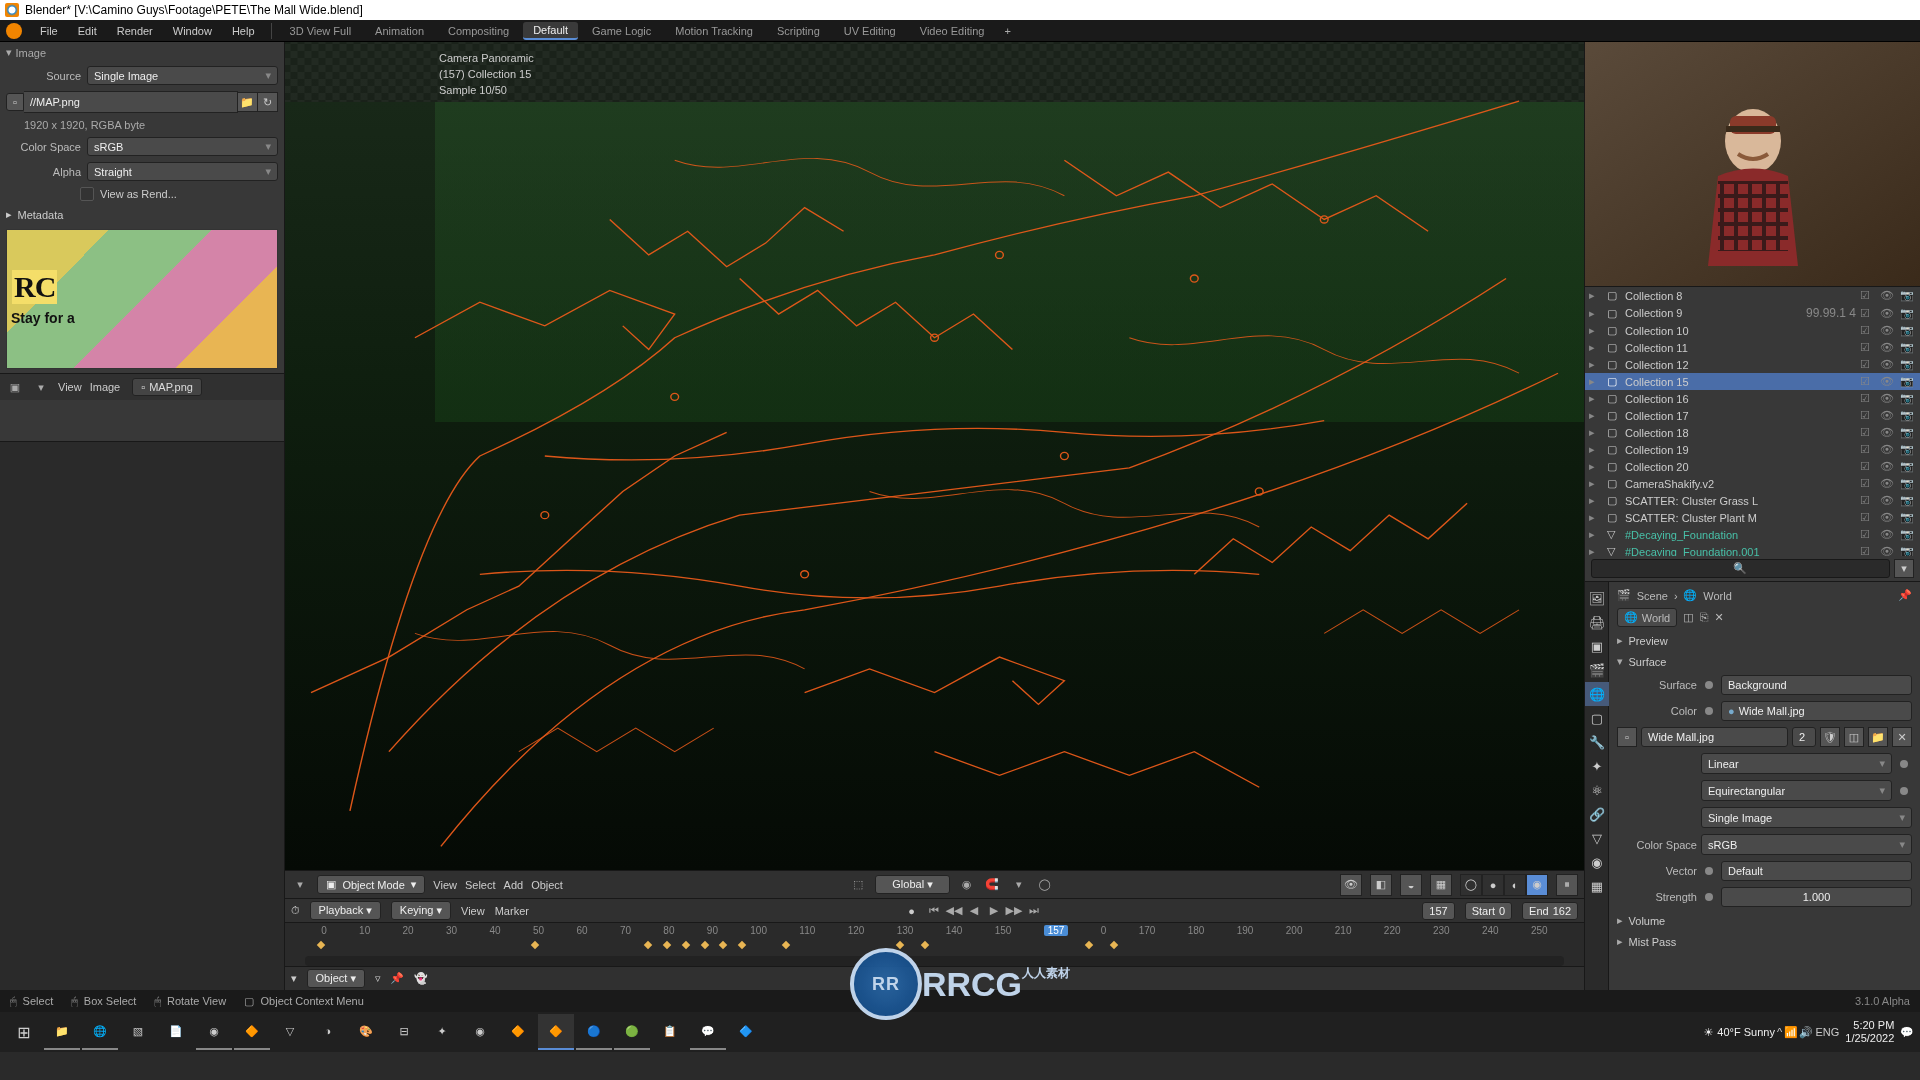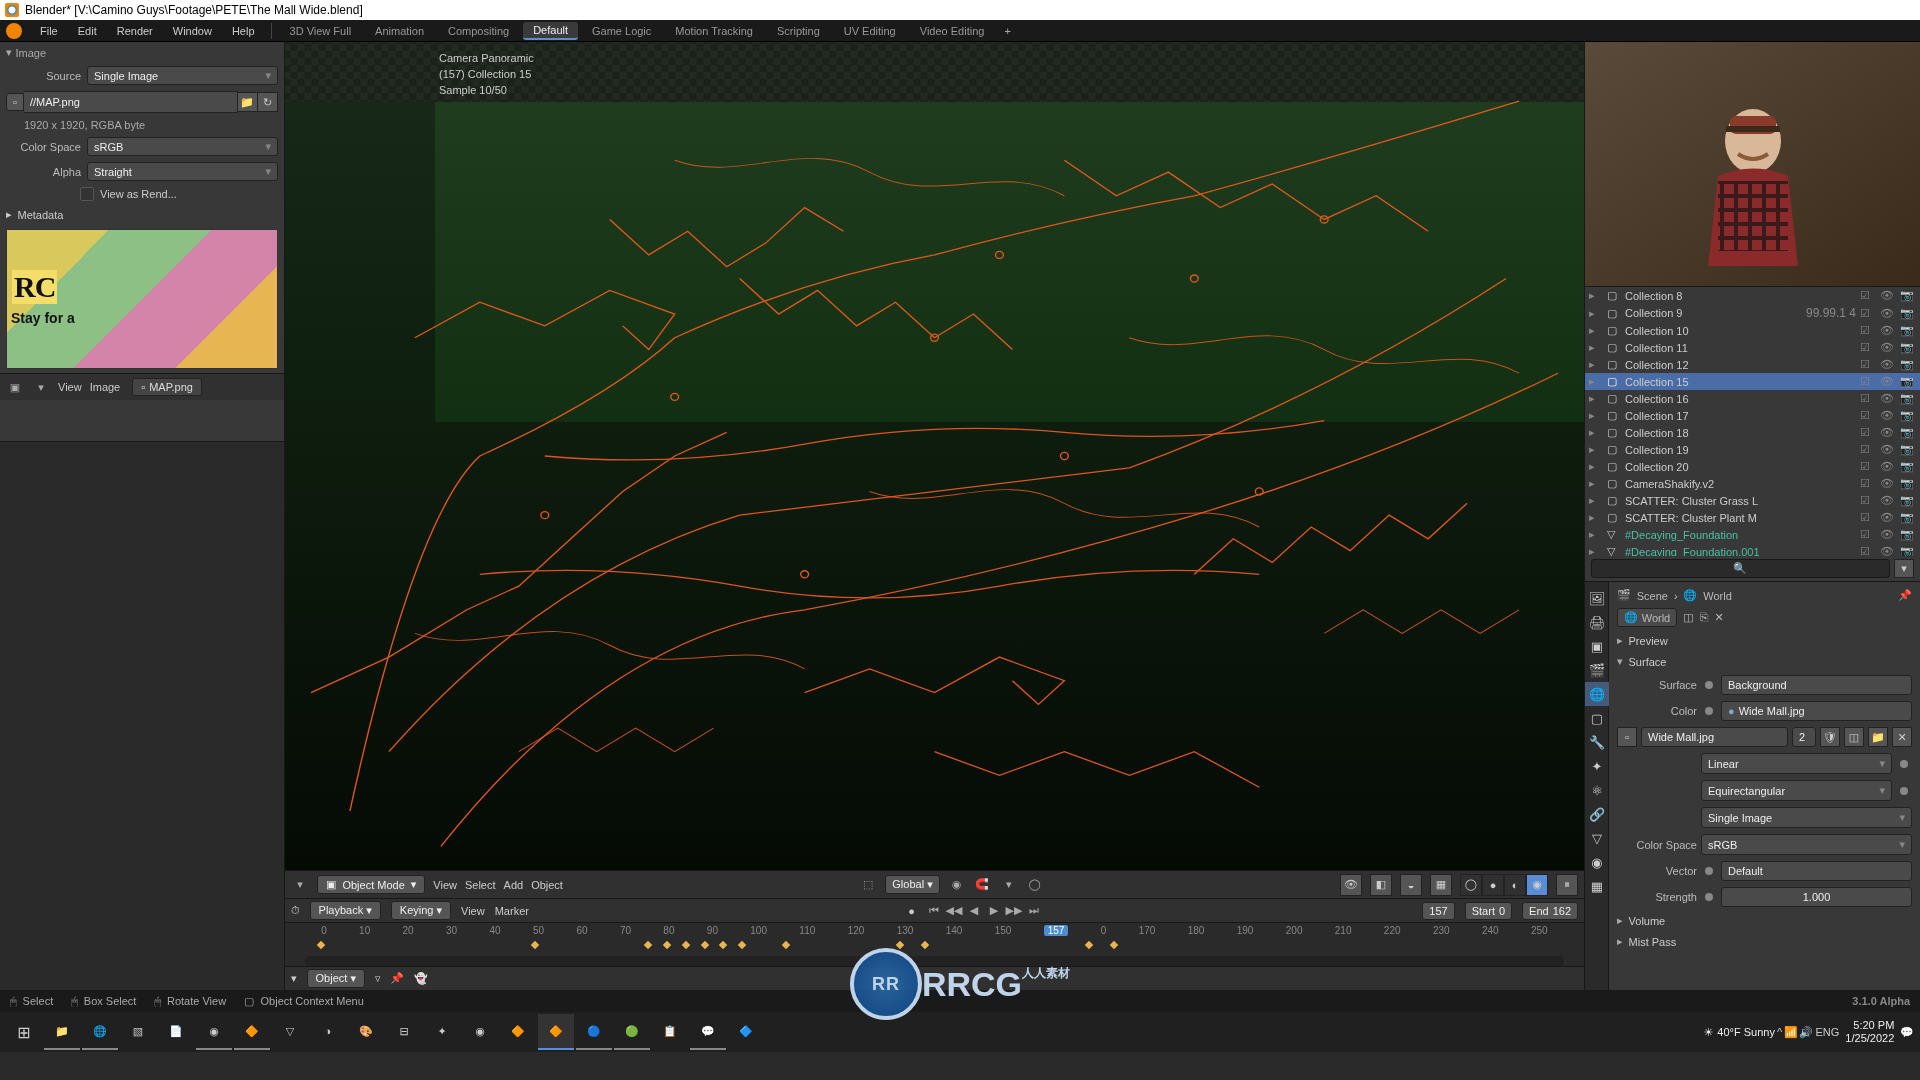--- a/index.html
+++ b/index.html
@@ -71,21 +71,21 @@
 .vp-green { position: absolute; top: 60px; left: 150px; right: 0; height: 320px; background: linear-gradient(180deg, #2a5a2a 0%, #1a4a1a 100%); opacity: 0.4; }
 .vp-info { position: absolute; left: 154px; top: 8px; color: #ccc; font-size: 11px; line-height: 16px; }
 .vp-wire { position: absolute; inset: 0; }
 .vp-wire svg { width: 100%; height: 100%; }
 
 .vp-header { height: 28px; background: #303030; border-top: 1px solid #181818; display: flex; align-items: center; padding: 0 6px; gap: 8px; }
 .vp-header .icobtn { width: 18px; height: 18px; cursor: pointer; color: #aaa; display: flex; align-items: center; justify-content: center; }
 .vp-header .mode-sel { background: #555; padding: 2px 8px; border-radius: 3px; border: 1px solid #222; color: #eee; display: flex; gap: 6px; align-items: center; }
 .vp-header .m { color: #ccc; cursor: pointer; }
 .vp-header .spacer { flex: 1; }
-.vp-header .glb { background: #555; padding: 2px 6px; border-radius: 3px; border: 1px solid #222; color: #eee; }
+.vp-header .glb { background: #555; padding: 2px 16px; border-radius: 3px; border: 1px solid #222; color: #eee; }
 .shade-balls { display: flex; gap: 0; }
 .shade-balls .ball { width: 22px; height: 22px; border: 1px solid #222; display: flex; align-items: center; justify-content: center; cursor: pointer; }
 .vp-header .pill { width: 22px; height: 22px; border: 1px solid #222; background: #555; cursor: pointer; display: flex; align-items: center; justify-content: center; }
 
 
 .dope-header { height: 24px; background: #303030; border-top: 1px solid #181818; display: flex; align-items: center; padding: 0 6px; gap: 10px; }
 .dope-header .m { color: #ccc; cursor: pointer; }
 .dope-header .sel { background: #555; padding: 2px 8px; border-radius: 3px; border: 1px solid #222; color: #eee; }
 .dope-header .spacer { flex: 1; }
 .dope-header .trans { display: flex; gap: 2px; }
@@ -129,21 +129,21 @@
 .prow { display: flex; align-items: center; padding: 3px 4px; gap: 4px; }
 .prow .plbl { width: 80px; text-align: right; color: #bbb; font-size: 11px; }
 .prow .pval { flex: 1; background: #4a4a4a; border: 1px solid #222; border-radius: 3px; padding: 3px 6px; color: #eee; display: flex; align-items: center; gap: 4px; }
 .prow .pval .dd { margin-left: auto; color: #888; }
 .prow .dot { width: 8px; height: 8px; border-radius: 50%; background: #888; margin: 0 4px; }
 .prow .iconbtn { width: 20px; height: 20px; background: #555; border: 1px solid #222; cursor: pointer; display: flex; align-items: center; justify-content: center; }
 
 
 .statusbar { height: 22px; background: #1a1a1a; display: flex; align-items: center; padding: 0 10px; gap: 18px; color: #aaa; font-size: 11px; }
 .statusbar .sitem { display: flex; align-items: center; gap: 6px; }
-.statusbar .version { margin-left: auto; color: #888; font-weight: bold; }
+.statusbar .version { margin-left: auto; color: #888; }
 
 .taskbar { height: 40px; background: #202020; display: flex; align-items: center; padding: 0 6px; gap: 2px; }
 .taskbar .start { width: 36px; height: 32px; display: flex; align-items: center; justify-content: center; cursor: pointer; font-size: 16px; }
 .taskbar .tapp { width: 36px; height: 36px; display: flex; align-items: center; justify-content: center; cursor: pointer; border-bottom: 2px solid transparent; }
 .taskbar .tapp.active { border-bottom-color: #5a8dd6; background: #333; }
 .taskbar .tapp.running { border-bottom-color: #888; }
 .taskbar .spacer { flex: 1; }
 .taskbar .tray { display: flex; align-items: center; gap: 8px; color: #ccc; }
 .taskbar .weather { display: flex; align-items: center; gap: 4px; color: #eee; }
 .taskbar .clock { text-align: right; font-size: 11px; line-height: 13px; color: #eee; padding: 0 4px; }

